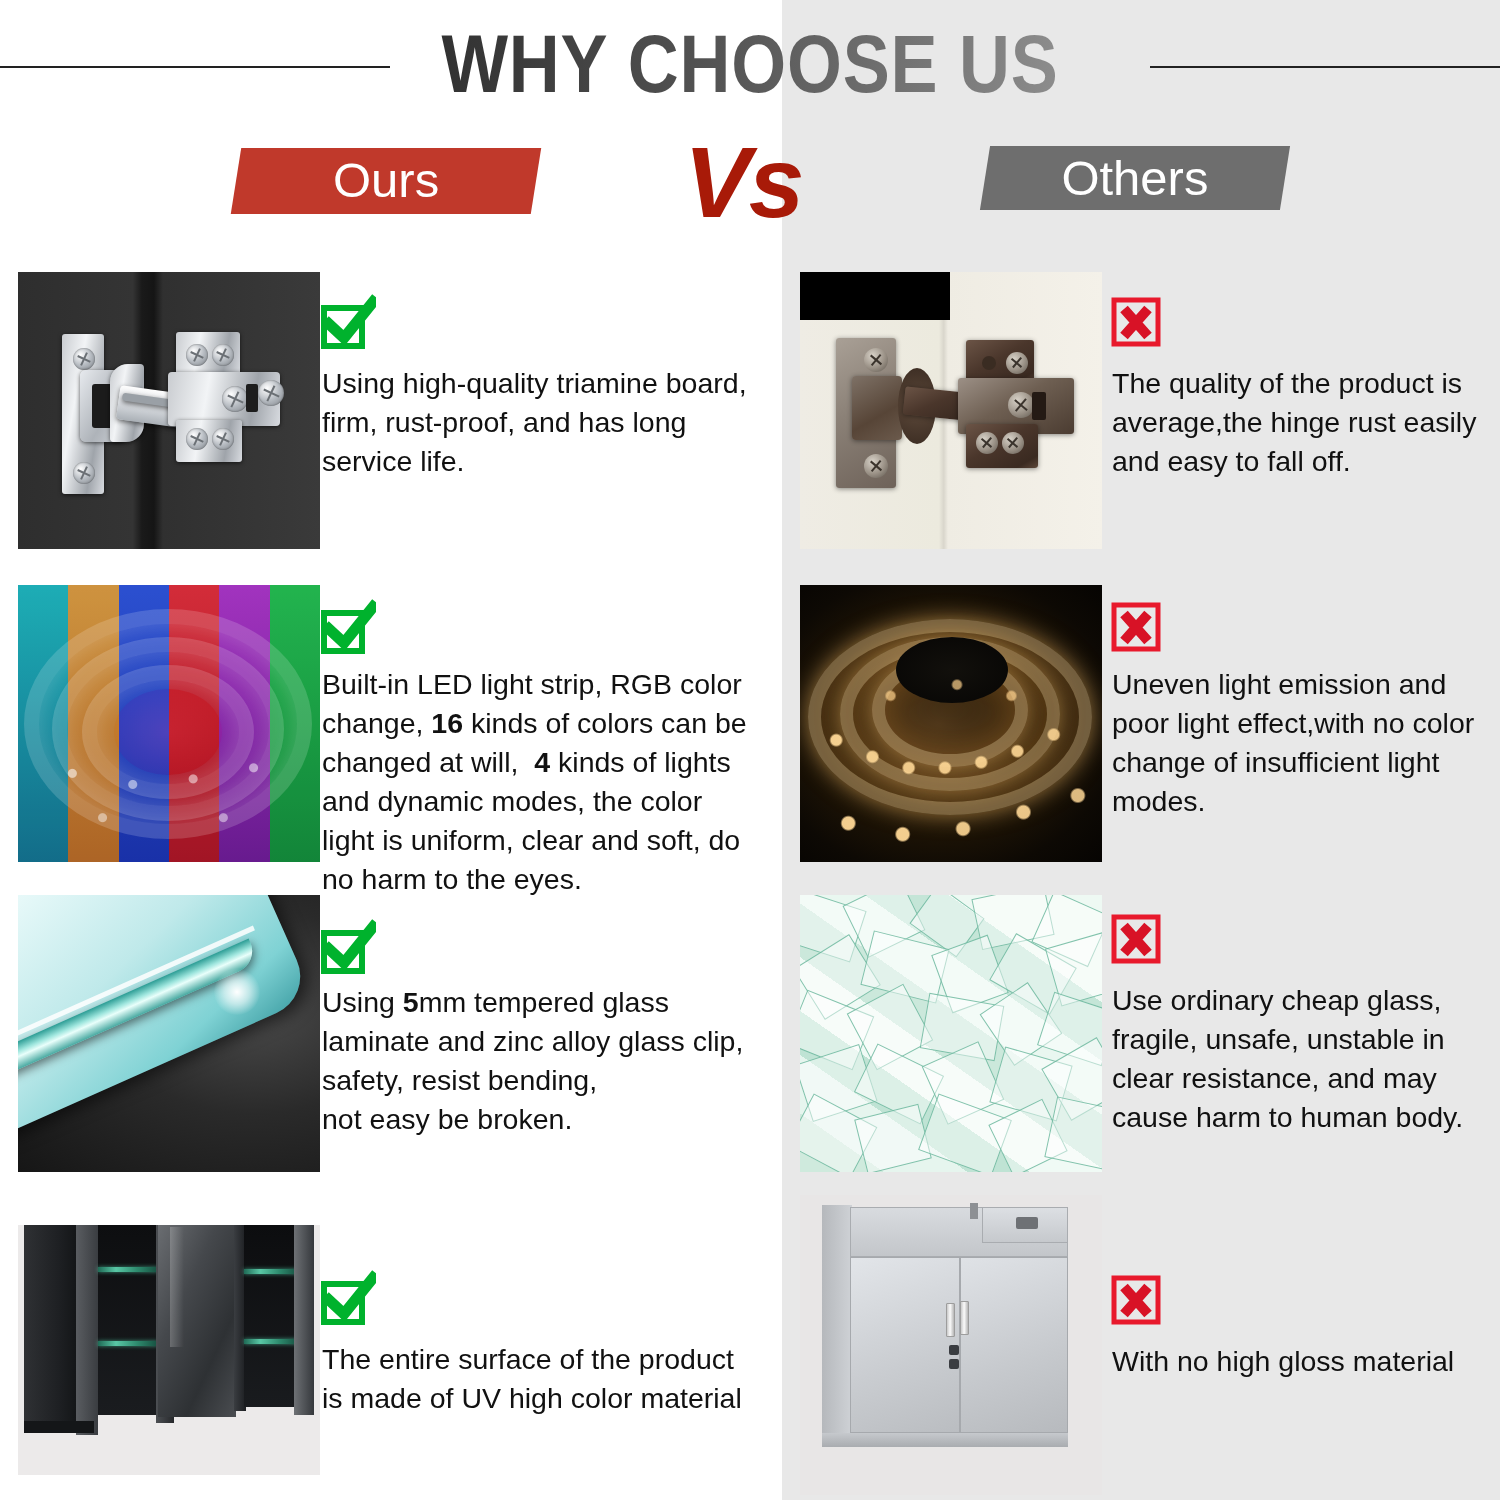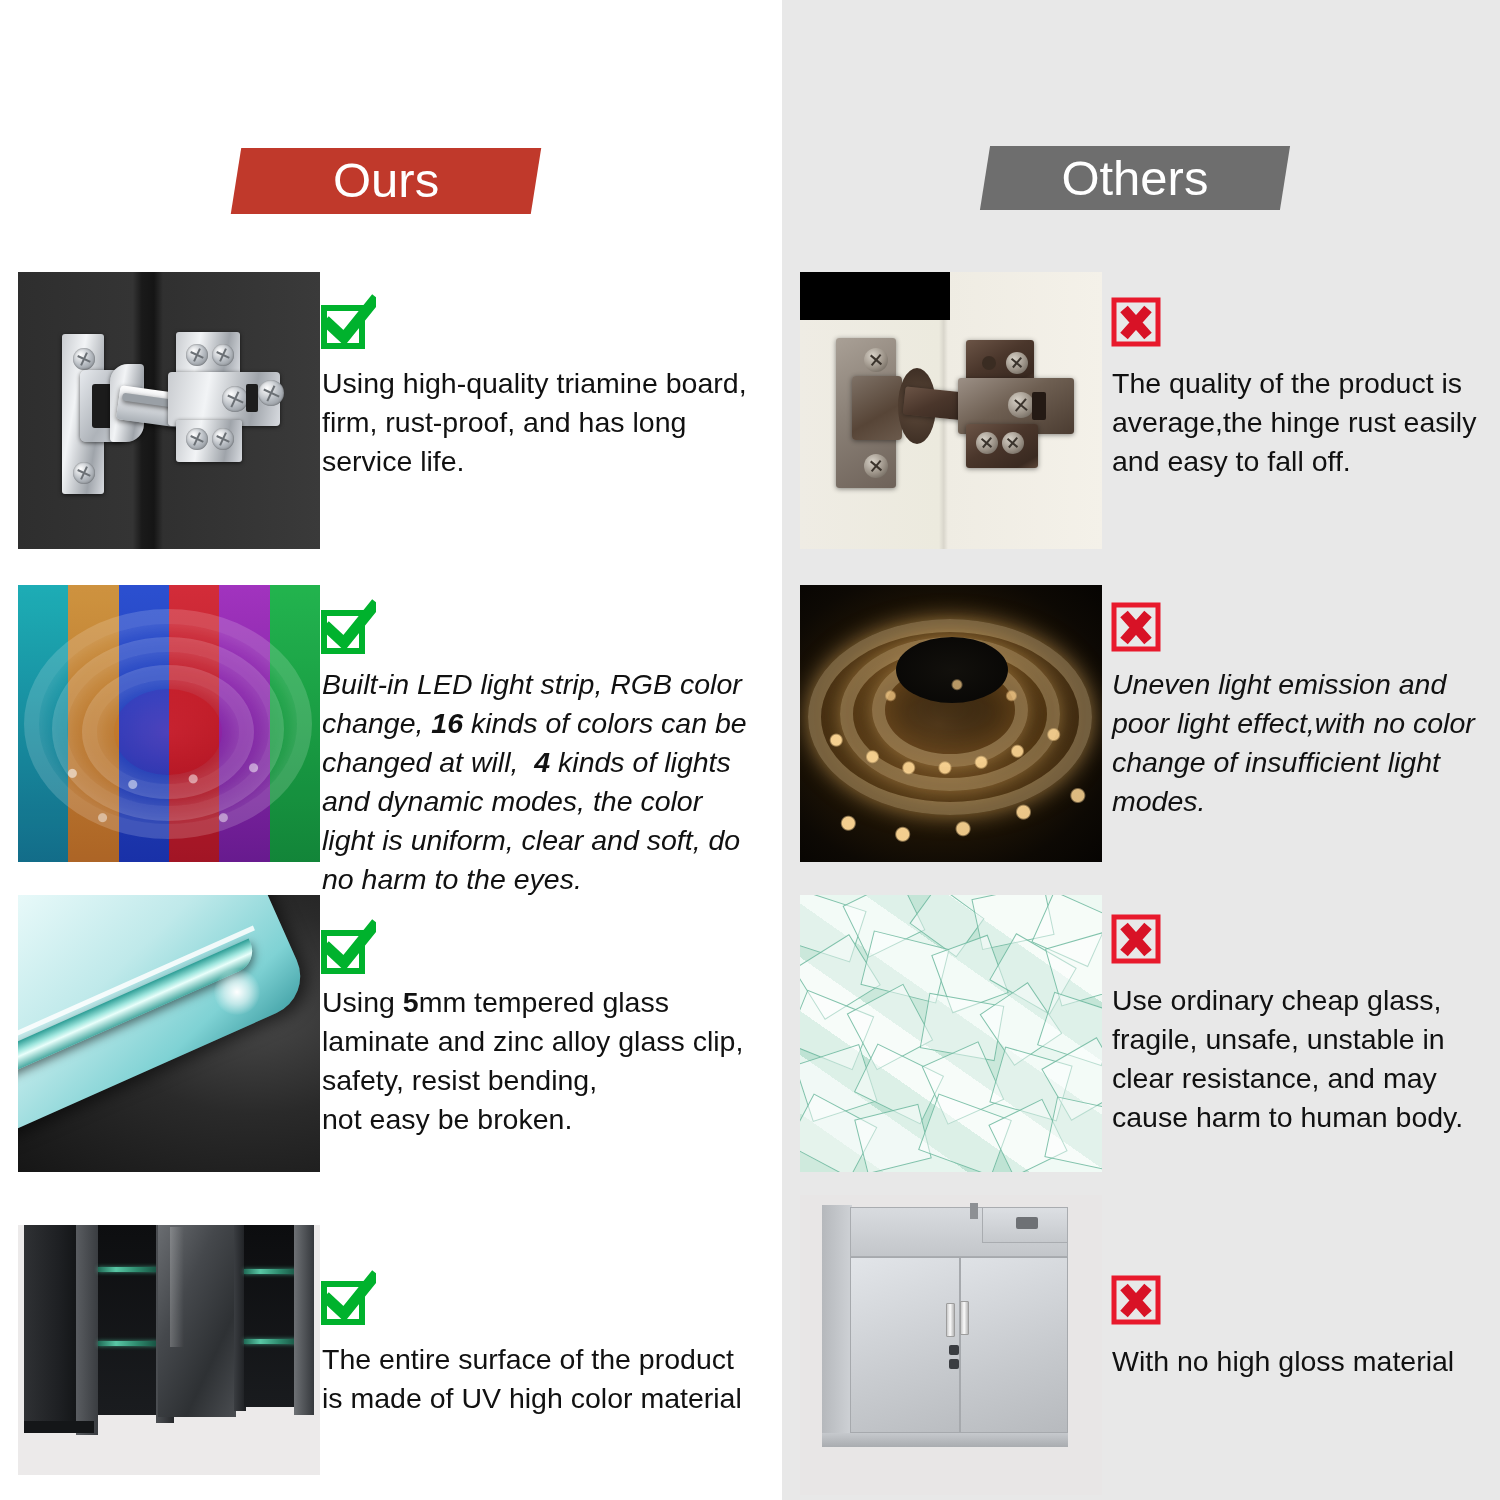--- a/index.html
+++ b/index.html
@@ -52,21 +52,21 @@
 
   #vs {
     position:absolute; left:684px; top:132px;
     font-size:100px; font-weight:bold; font-style:italic;
     color:#a81a08; line-height:100px; letter-spacing:-2px;
   }
 
   
   .row { position:absolute; left:0; width:1500px; }
   #row1 { top:272px; height:300px; }
-  #row2 { top:585px; height:295px;font-style:italic; }
+  #row2 { top:585px; height:295px; }
   #row3 { top:895px; height:300px; }
   #row4 { top:1210px; height:280px; }
 
   .thumb { position:absolute; overflow:hidden; }
   .side-left  .thumb { left:18px; }
   .side-right .thumb { left:800px; }
 
   .copy { position:absolute; }
   .check-icon, .cross-icon { position:absolute; width:56px; height:56px; }
   .body-text {
@@ -143,24 +143,30 @@
                border:1px solid #9d9d9d; border-radius:1px; }
 </style>
 </head>
 <body>
 
 <div id="bg-left"></div>
 <div id="bg-right"></div>
 
 <div id="stage">
 
+  <div id="header">
+    <div class="rule" id="rule-left"></div>
+    <div class="rule" id="rule-right"></div>
+    <div id="title">WHY CHOOSE US</div>
+  </div>
 
   <div class="badge" id="badge-ours">
     <span>Ours</span>
   </div>
+  <div id="vs">Vs</div>
   <div class="badge" id="badge-others">
     <span>Others</span>
   </div>
 
   <div class="row" id="row1">
 
     <div class="side-left">
       <div class="thumb img-hinge-good" style="top:0;">
 
         <div class="hg-plate" style="left:44px;top:62px;width:42px;height:160px;"></div>

